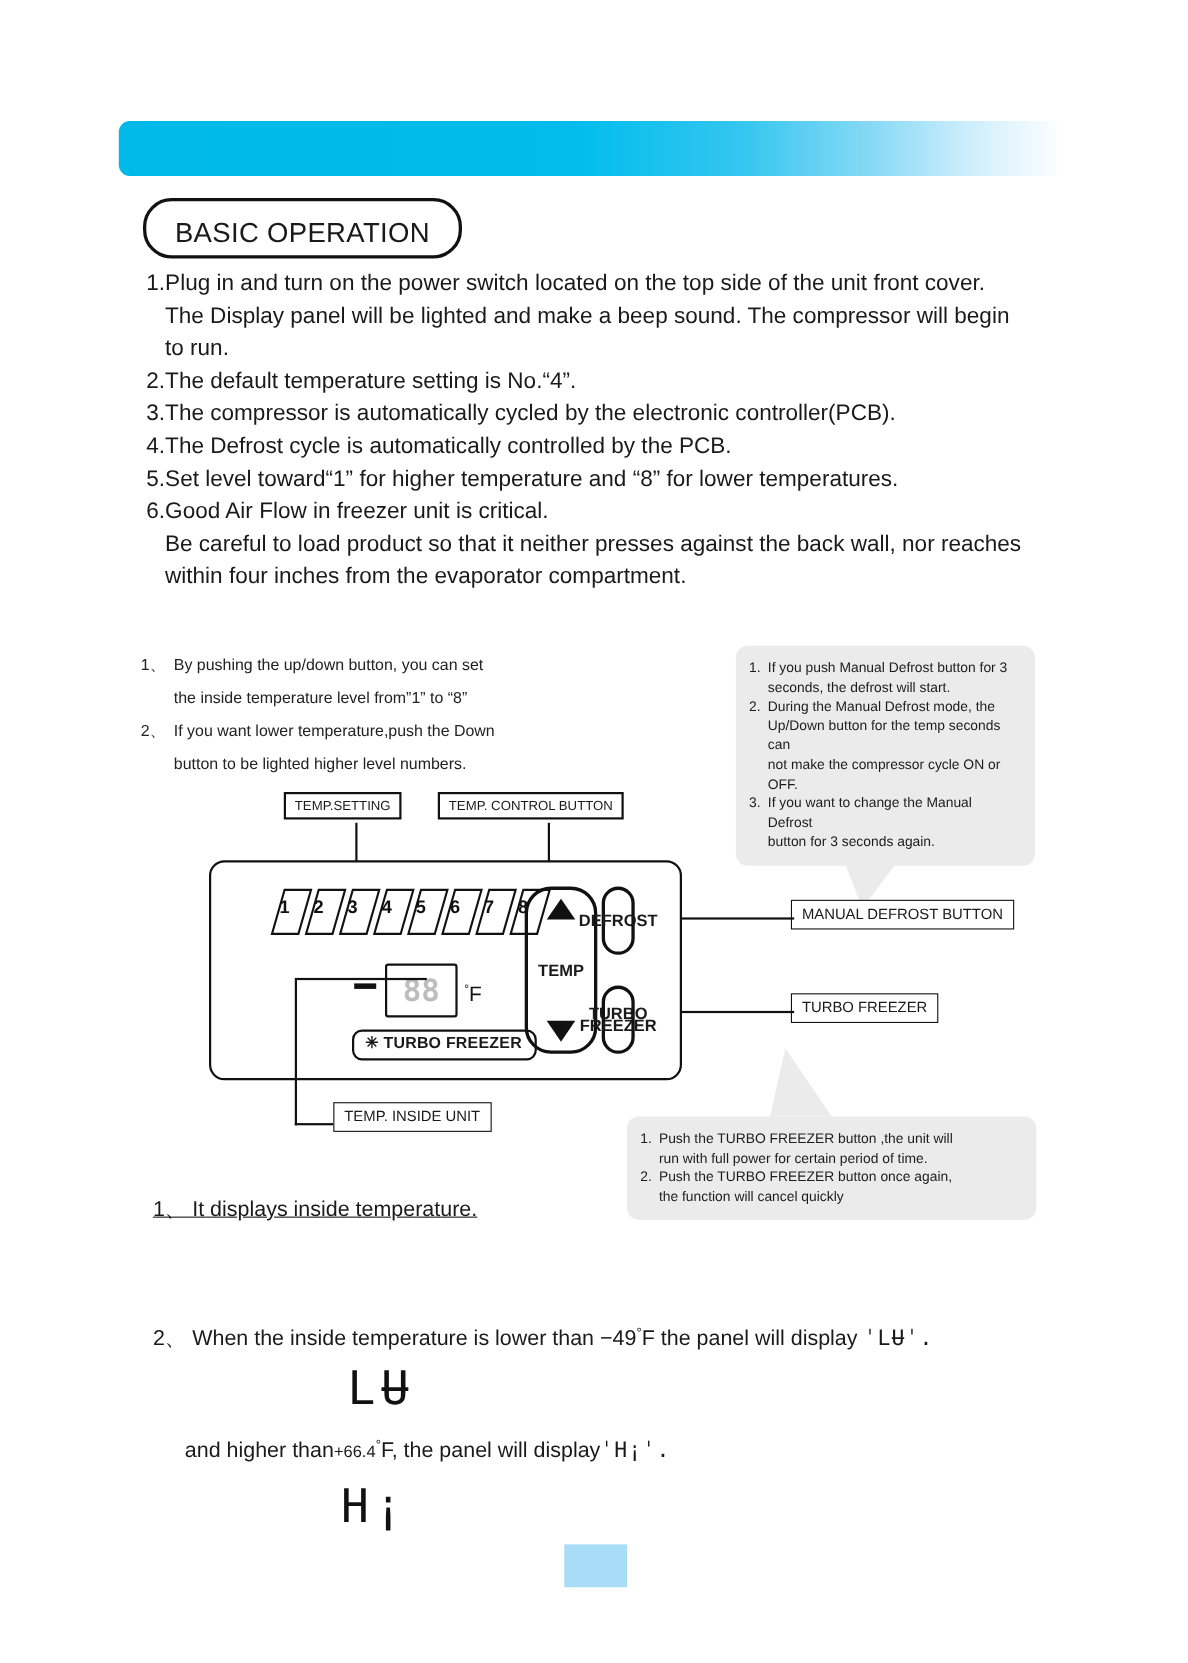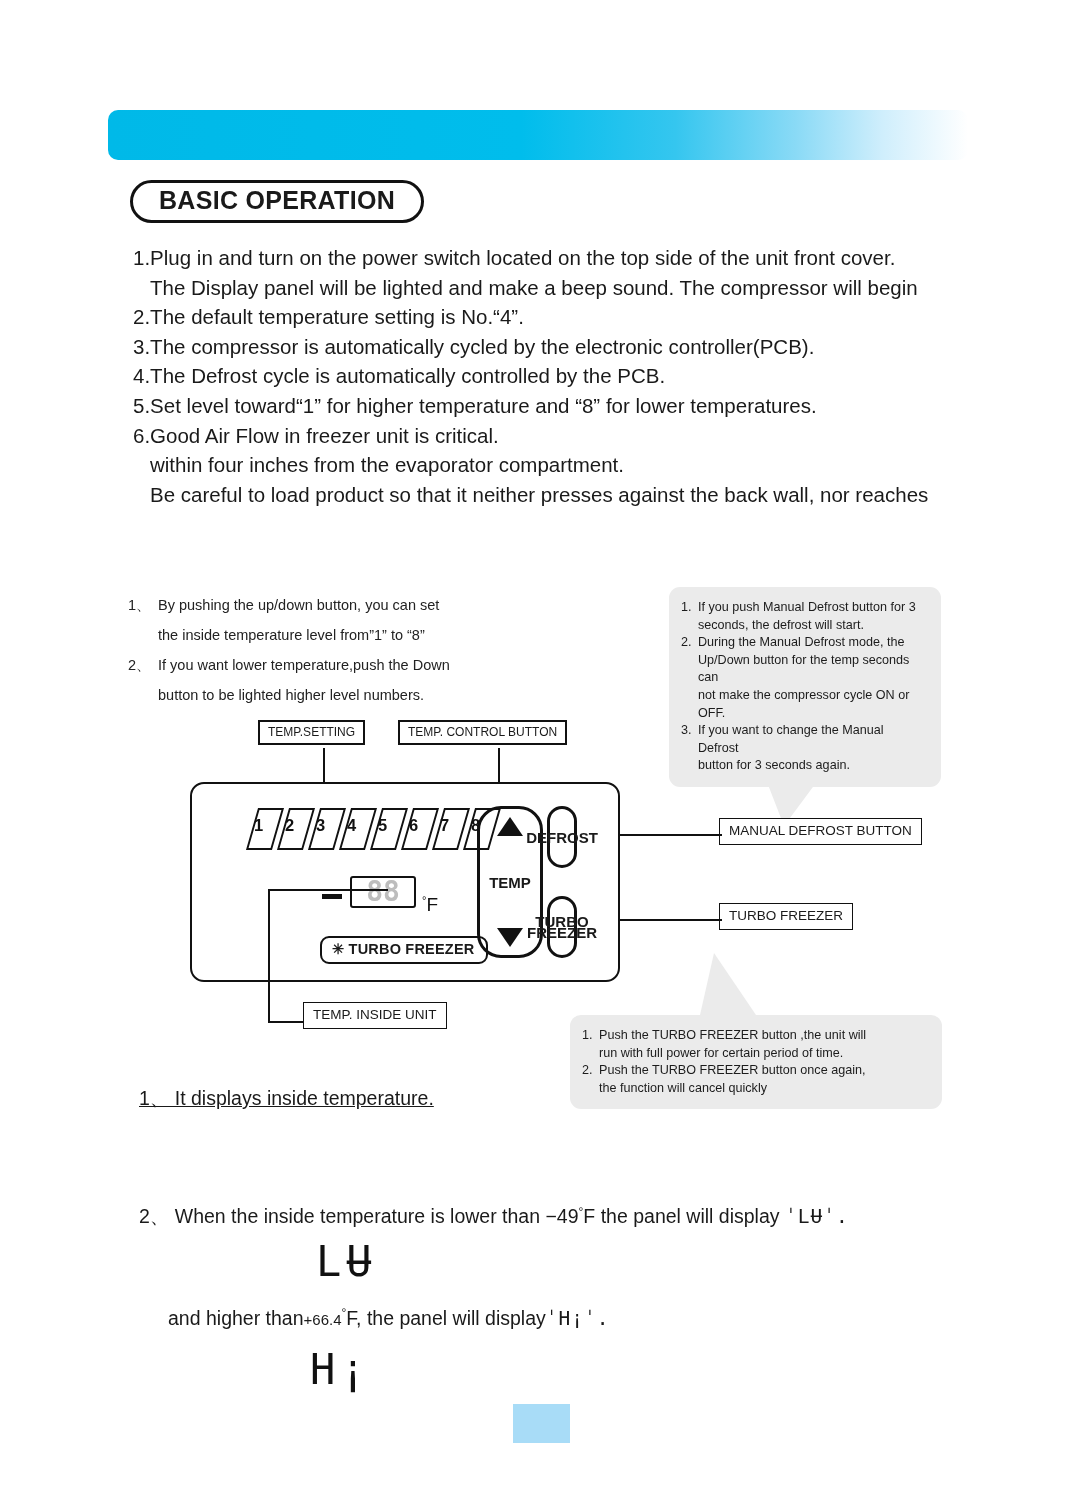--- a/index.html
+++ b/index.html
@@ -17,24 +17,24 @@
   #header-bar {
     position:absolute; left:108px; top:110px;
     width:860px; height:50px;
     border-radius:10px;
     background:linear-gradient(90deg,#00b9e8 0%, #00bdec 48%, #35c6ef 66%, #8adaf6 80%, #cfeefc 90%, #ffffff 100%);
   }
 
   
   #section-title {
     position:absolute; left:130px; top:180px;
-    padding:5px 26px 7px 26px;
+    padding:17px 26px 7px 26px;
     border:3px solid #111;
     border-radius:26px;
-    font-size:25px; font-weight:bold;
+    font-size:25px; font-weight:normal;
     letter-spacing:.3px;
     line-height:1.0;
     white-space:nowrap;
   }
 
   
   #main-list {
     position:absolute; left:133px; top:243px;
     width:830px;
     font-size:20.5px;
@@ -130,21 +130,21 @@
   }
   .seg-num {
     position:absolute; top:32px;
     font-size:16.5px; font-weight:600;
     color:#111;
   }
 
   
   #display-box {
     position:absolute; left:158px; top:92px;
-    width:66px; height:32px;
+    width:66px; height:49px;
     border:2.5px solid #111;
     border-radius:3px;
     display:flex; align-items:center; justify-content:center; gap:4px;
   }
   .seg-digit { font-family:"DejaVu Sans Mono", monospace; font-size:28px; color:#bdbdbd; font-weight:bold; line-height:1; }
   #minus-sign { position:absolute; left:130px; top:110px; width:20px; height:5px; background:#111; }
   #deg-f { position:absolute; left:230px; top:110px; font-size:19px; color:#111; }
   #deg-f sup { font-size:11px; }
 
   #turbo-indicator {
@@ -206,20 +206,21 @@
 
 <div id="section-title">BASIC OPERATION</div>
 
 <div id="main-list">
 
   <div class="li">
     <span class="num">1.</span>
     <span class="txt">Plug in and turn on the power switch located on the top side of the unit front cover.</span>
   </div>
   <div class="cont">The Display panel will be lighted and make a beep sound. The compressor will begin</div>
+  <div class="cont">to run.</div>
 
   <div class="li">
     <span class="num">2.</span>
     <span class="txt"> The default temperature setting is No.“4”.</span>
   </div>
 
   <div class="li">
     <span class="num">3.</span>
     <span class="txt"> The compressor is automatically cycled by the electronic controller(PCB).</span>
   </div>
@@ -231,22 +232,22 @@
 
   <div class="li">
     <span class="num">5.</span>
     <span class="txt">Set level toward“1” for higher temperature and “8” for lower temperatures.</span>
   </div>
 
   <div class="li">
     <span class="num">6.</span>
     <span class="txt">Good Air Flow in freezer unit is critical.</span>
   </div>
+  <div class="cont">Be careful to load product so that it neither presses against the back wall, nor reaches</div>
   <div class="cont">within four inches from the evaporator compartment.</div>
-  <div class="cont">Be careful to load product so that it neither presses against the back wall, nor reaches</div>
 </div>
 
 <div id="diagram">
 
   <div class="note-left">
     <div class="row">
       <span class="bullet">1、</span>
       <span>By  pushing  the  up/down  button, you can set</span>
     </div>
     <div class="sub">the inside temperature level from”1” to “8”</div>

